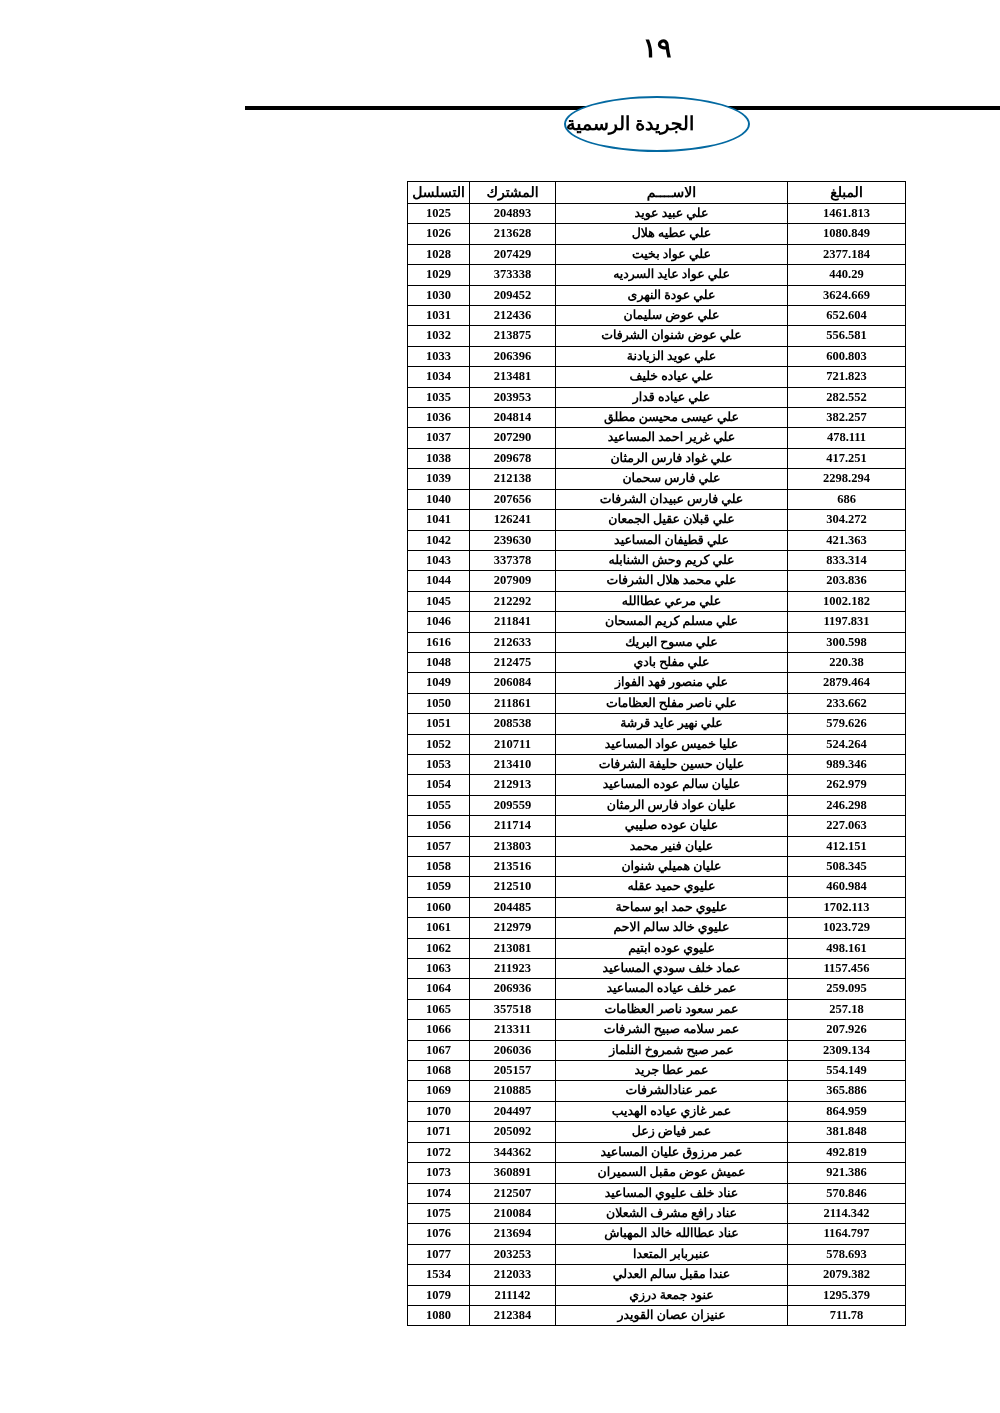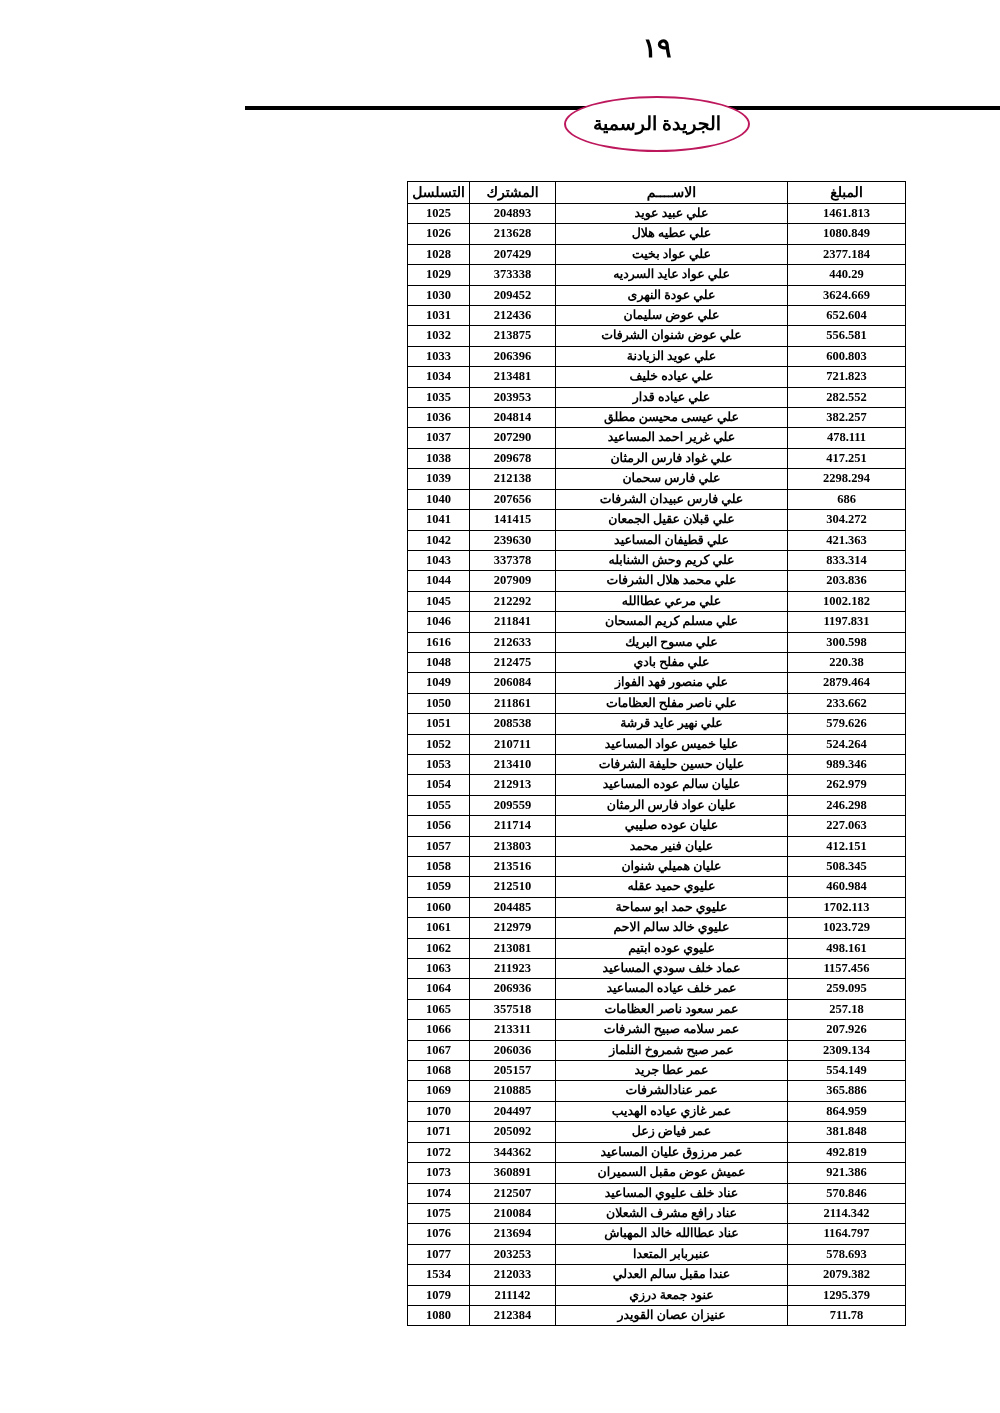--- a/index.html
+++ b/index.html
@@ -46,27 +46,27 @@
     width: 824px;
     height: 4px;
     background: #000;
   }
   .header-oval {
     position: absolute;
     top: 0px;
     left: 407px;
     width: 186px;
     height: 56px;
-    border: 2px solid #be185d;
+    border: 2px solid #0369a1;
     border-radius: 50% / 50%;
     background: #ffffff;
     box-sizing: border-box;
     display: flex;
     align-items: center;
-    justify-content: center;
+    justify-content: flex-end;
   }
   .header-oval span {
     font-size: 19px;
     font-weight: bold;
     font-family: "Liberation Serif", "DejaVu Serif", serif;
     color: #000;
     line-height: 1;
     padding-bottom: 2px;
   }
 
@@ -227,21 +227,21 @@
           </tr>
           <tr>
             <td class="cell-amount">686</td>
             <td class="cell-name">علي فارس عبيدان الشرفات</td>
             <td class="cell-sub">207656</td>
             <td class="cell-seq">1040</td>
           </tr>
           <tr>
             <td class="cell-amount">304.272</td>
             <td class="cell-name">علي قبلان عقيل الجمعان</td>
-            <td class="cell-sub">141415</td>
+            <td class="cell-sub">126241</td>
             <td class="cell-seq">1041</td>
           </tr>
           <tr>
             <td class="cell-amount">421.363</td>
             <td class="cell-name">علي قطيفان المساعيد</td>
             <td class="cell-sub">239630</td>
             <td class="cell-seq">1042</td>
           </tr>
           <tr>
             <td class="cell-amount">833.314</td>

